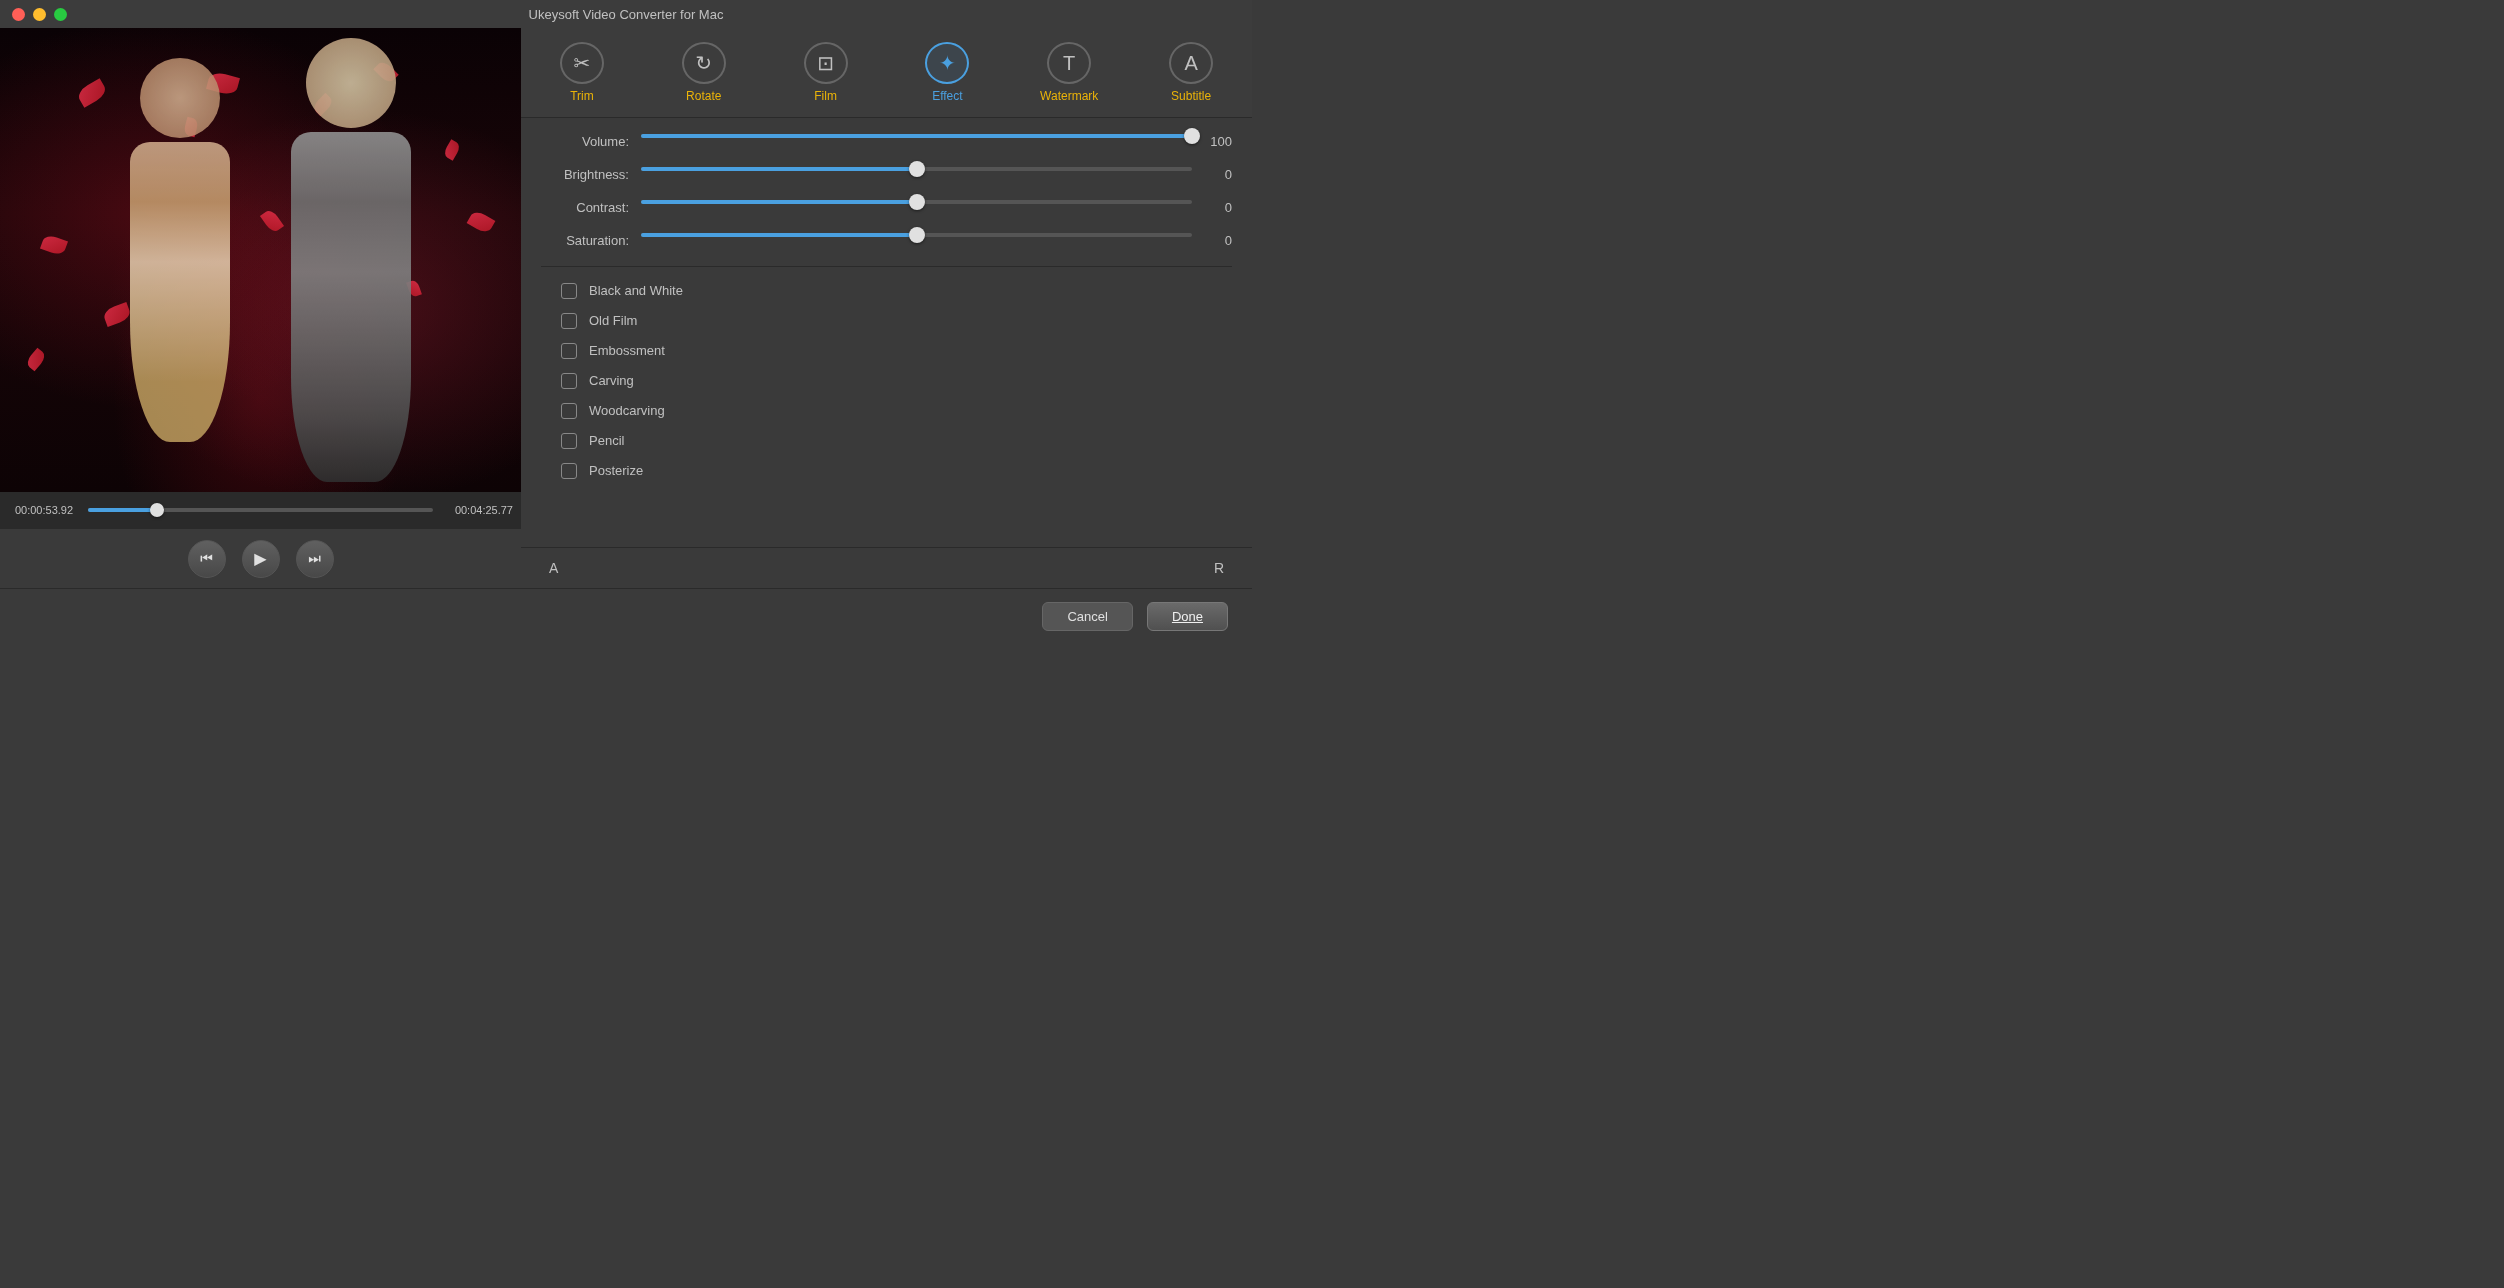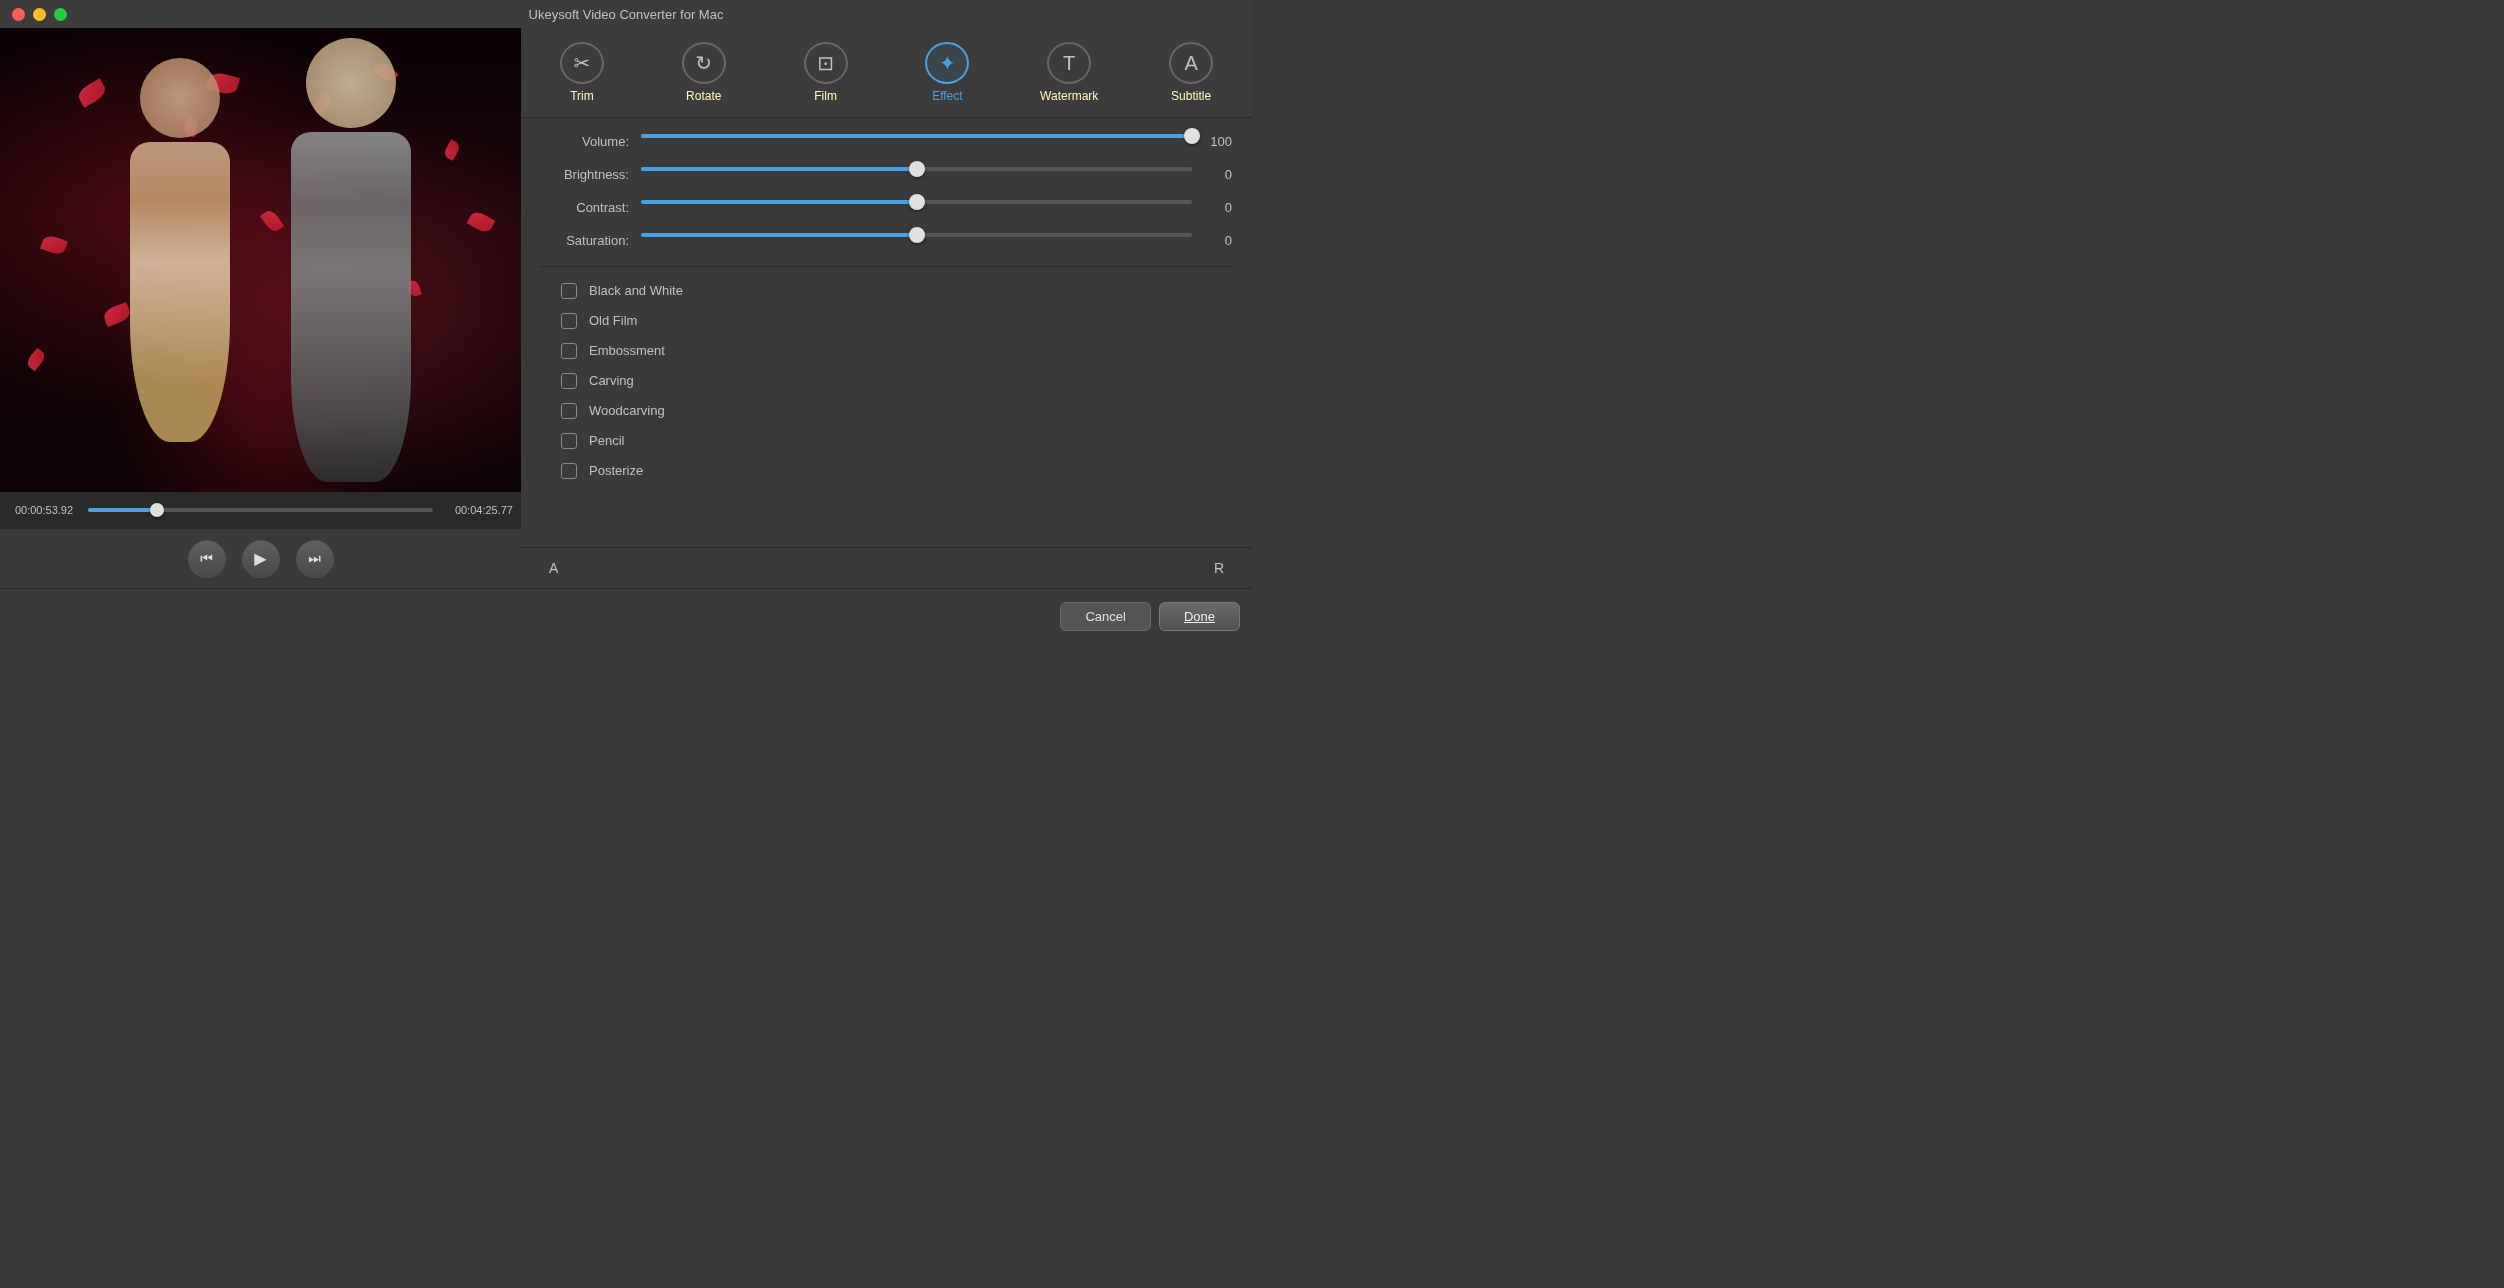--- a/index.html
+++ b/index.html
@@ -152,22 +152,22 @@
       font-size: 14px;
     }
 
     
     #bottom-bar {
       background: #3a3a3a;
       height: 56px;
       display: flex;
       align-items: center;
       justify-content: flex-end;
-      padding: 0 12px;
-      gap: 8px;
+      padding: 0 24px;
+      gap: 14px;
       border-top: 1px solid #2a2a2a;
       flex-shrink: 0;
     }
     .bottom-btn {
       padding: 6px 24px;
       border-radius: 6px;
       font-size: 13px;
       cursor: pointer;
     }
     #cancel-btn {
@@ -224,21 +224,21 @@
       justify-content: center;
       color: #c0c0c0;
       font-size: 20px;
     }
     .toolbar-item.active .toolbar-icon {
       border-color: #4aa0e0;
       color: #4aa0e0;
       background: rgba(74,160,224,0.1);
     }
     .toolbar-label {
-      color: #fef9c3;
+      color: #eab308;
       font-size: 12px;
     }
     .toolbar-item.active .toolbar-label {
       color: #4aa0e0;
     }
 
     
     #effect-panel {
       flex: 1;
       padding: 16px 20px;

